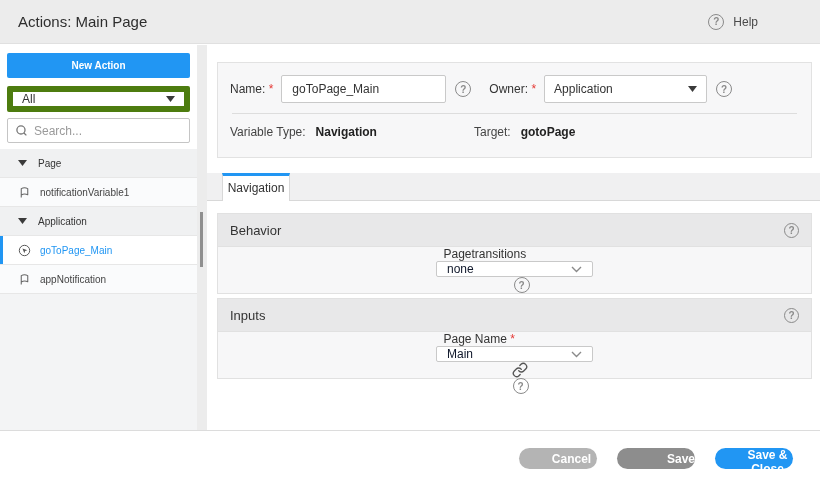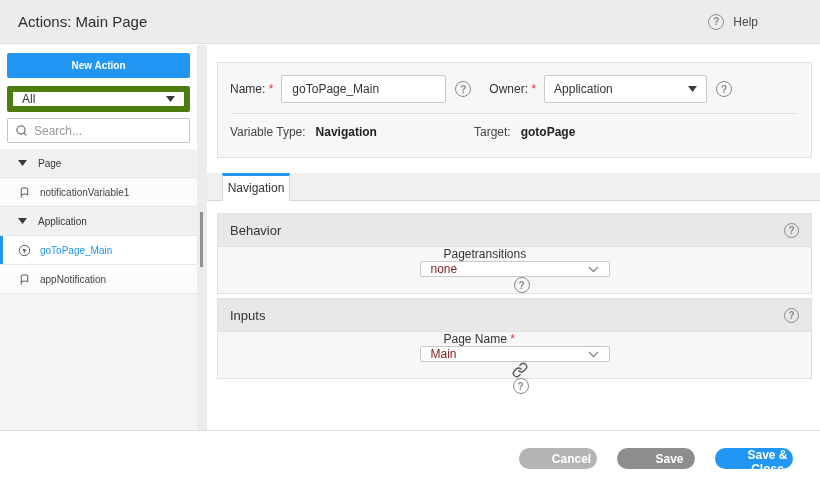--- a/index.html
+++ b/index.html
@@ -86,36 +86,36 @@
   
   .section { position: absolute; left: 10px; width: 595px; border: 1px solid #e1e1e1; }
   .section.behavior { top: 168px; }
   .section.inputs { top: 253px; }
   .section-header { height: 27px; background: #e8e8e9; display: flex; align-items: center;
                     padding: 16px 12px; border-bottom: 1px solid #e1e1e1; }
   .section-header .title { font-size: 13px; color: #333; }
   .section-header .help-circle { margin-left: auto; width: 15px; height: 15px; }
   .section-body { height: 46px; background: #f7f7f8; display: flex; align-items: center; padding: 0 12px; flex-direction: column; }
   .row-label { width: 142px; font-size: 12px; color: #333; flex: 0 0 auto; }
-  .row-select { width: 190px; height: 30px; border: 1px solid #c9c9c9; border-radius: 2px; background: #fff;
-                display: flex; align-items: center; padding: 0 10px; font-size: 12px; color: #7f1d1d; cursor: pointer; }
+  .row-select { width: 157px; height: 30px; border: 1px solid #c9c9c9; border-radius: 2px; background: #fff;
+                display: flex; align-items: center; padding: 0 10px; font-size: 12px; color: #0f172a; cursor: pointer; }
   .row-select .chev { margin-left: auto; display: inline-flex; }
   .row-help { margin-left: 14px; }
   .link-btn { margin-left: 10px; display: inline-flex; cursor: pointer; }
   .link-btn + .row-help { margin-left: 12px; }
 
   
   .footer { position: absolute; top: 430px; left: 0; width: 820px; height: 58px; background: #fff;
             border-top: 1px solid #dcdcdc; }
   .footer-buttons { position: absolute; top: 17px; right: 27px; display: flex; gap: 20px; }
   .footer-buttons button { width: 78px; height: 21px; border: none; border-radius: 12px; color: #fff;
                            font-family: "Liberation Sans", sans-serif; font-size: 12px; font-weight: bold;
                            cursor: pointer; padding-left: 27px; }
   .btn-cancel { background: #b4b4b4; }
-  .btn-save { background: #8d8d8d; }
+  .btn-save { background: #8d8d8d; text-align: right; }
   .btn-primary { background: #2196f3; }
 
   svg { display: block; }
 </style>
 </head>
 <body>
 
 <div id="app">
 
   <div class="header">

